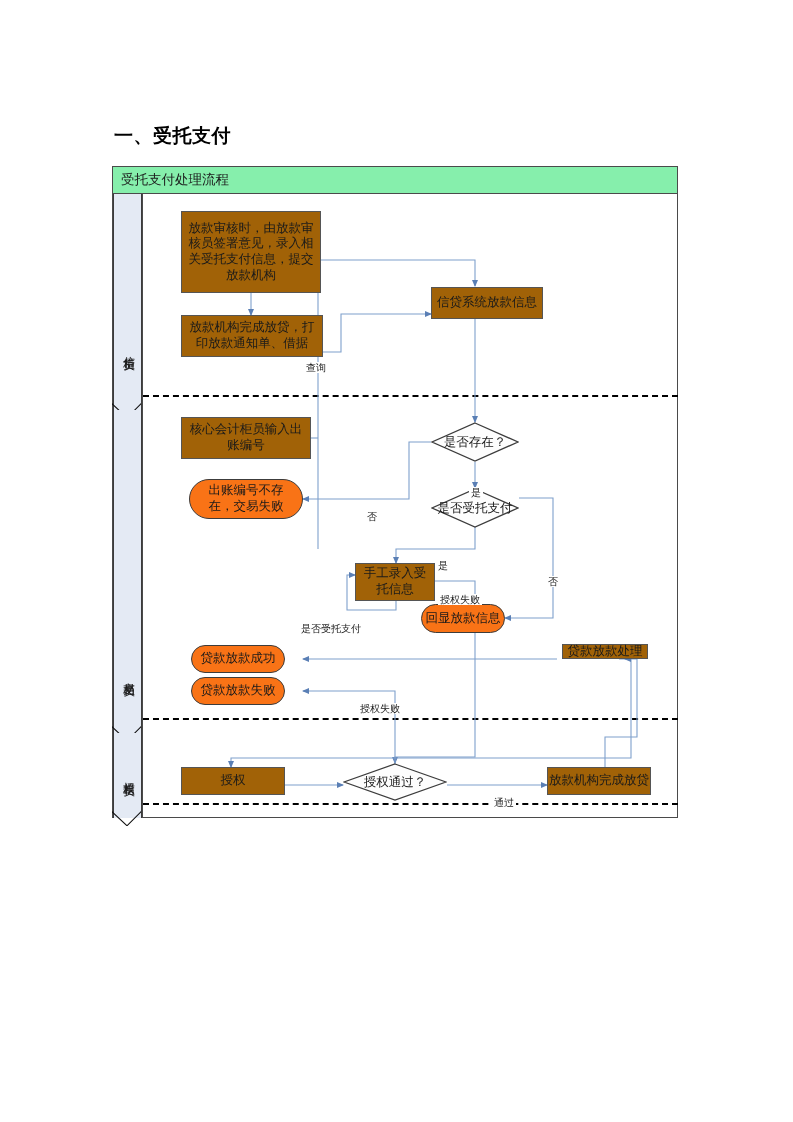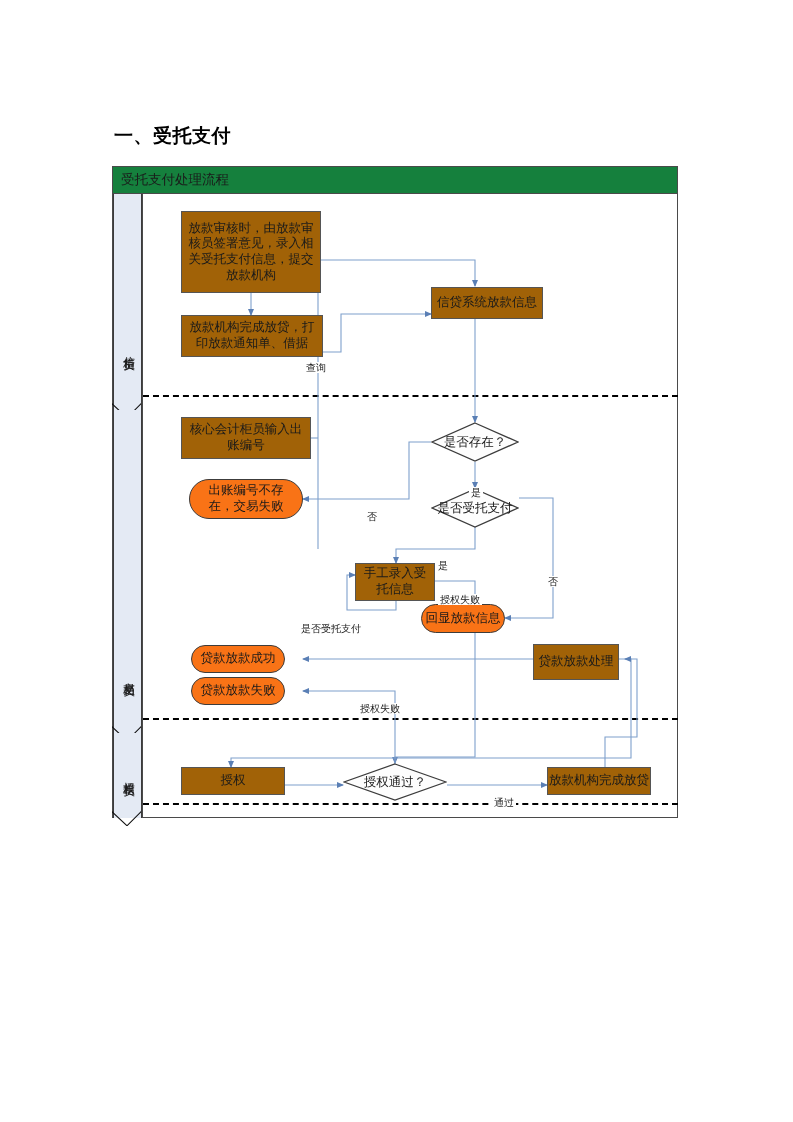--- a/index.html
+++ b/index.html
@@ -32,21 +32,21 @@
     left: 112px; top: 166px;
     width: 566px; height: 652px;
     border: 1px solid #4a4a4a;
     box-sizing: border-box;
     background: #ffffff;
   }
   #flow-header {
     position: absolute;
     left: 0; top: 0;
     width: 100%; height: 27px;
-    background: #15803d;
+    background: #86efac;
     border-bottom: 1px solid #4a4a4a;
     box-sizing: border-box;
   }
   #flow-header-label {
     position: absolute;
     left: 8px; top: 4px;
     font-size: 13.5px;
     color: #1a1a1a;
     white-space: nowrap;
   }
@@ -260,21 +260,21 @@
       <svg width="88" height="40" viewBox="0 0 88 40">
         <polygon points="44,1 87,20 44,39 1,20" fill="#fdfdfd" stroke="#3c3c3c" stroke-width="1.3"></polygon>
       </svg>
       <div class="node-decision-label">是否受托支付</div>
     </div>
 
     <div class="node node-process" style="left:242px; top:396px; width:80px; height:38px; padding:2px 4px;">手工录入受托信息</div>
 
     <div class="node node-terminator" style="left:308px; top:437px; width:84px; height:29px;">回显放款信息</div>
 
-    <div class="node node-process" style="left:420px; top:477px; width:86px; height:36px;">贷款放款处理</div>
+    <div class="node node-process" style="left:449px; top:477px; width:86px; height:15px;">贷款放款处理</div>
 
     <div class="node node-terminator" style="left:78px; top:478px; width:94px; height:28px;">贷款放款成功</div>
 
     <div class="node node-terminator" style="left:78px; top:510px; width:94px; height:28px;">贷款放款失败</div>
 
     <div class="node node-process" style="left:68px; top:600px; width:104px; height:28px;">授权</div>
 
     <div class="node-decision-wrap" style="left:230px; top:596px; width:104px; height:38px;">
       <svg width="104" height="38" viewBox="0 0 104 38">
         <polygon points="52,1 103,19 52,37 1,19" fill="#fdfdfd" stroke="#3c3c3c" stroke-width="1.3"></polygon>

